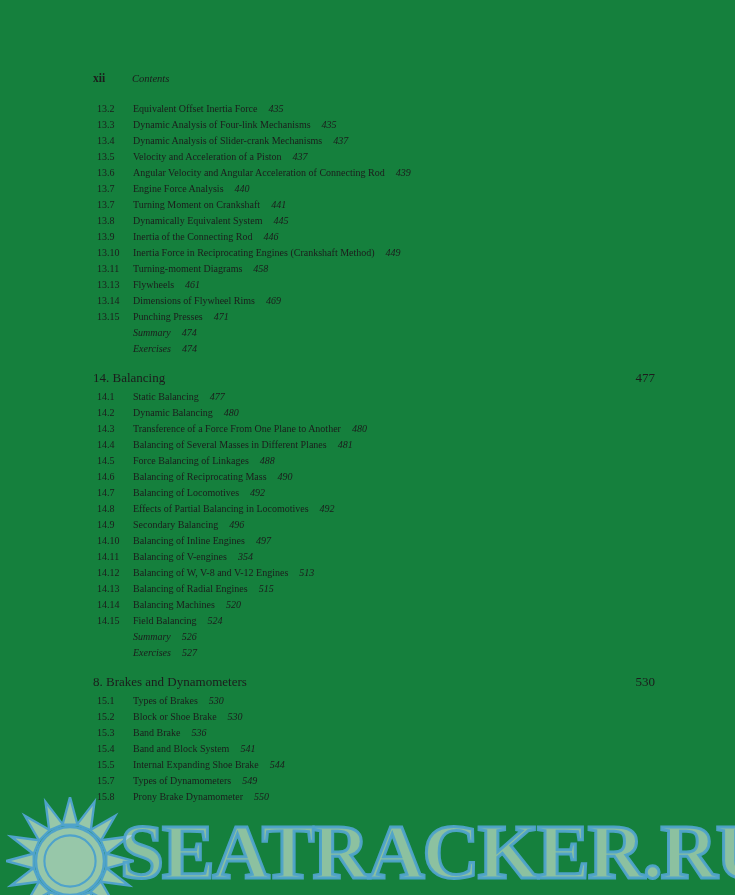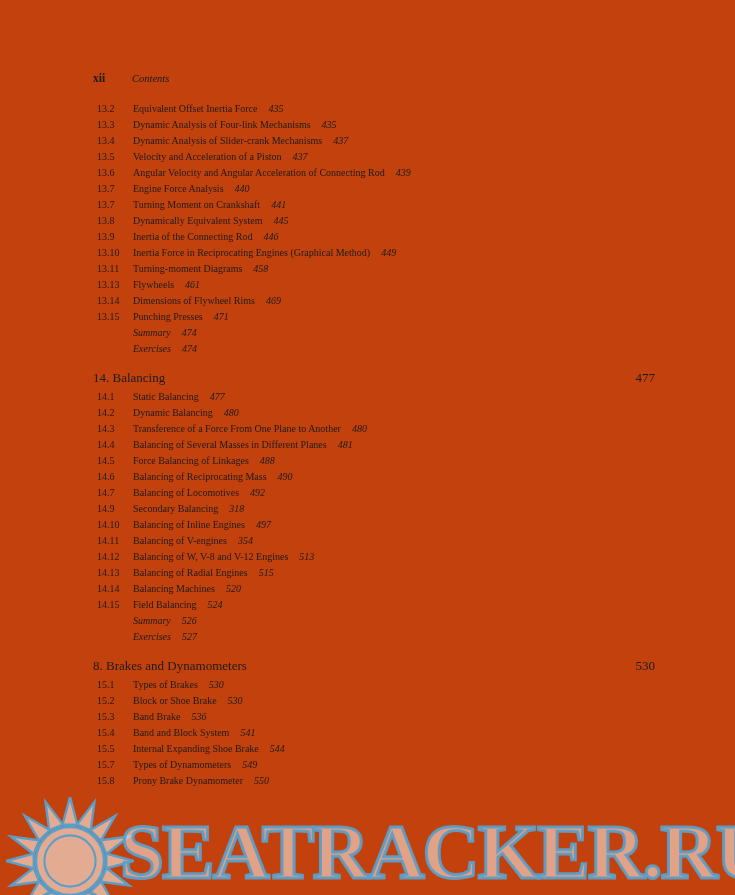--- a/index.html
+++ b/index.html
@@ -1,19 +1,19 @@
 <!DOCTYPE html>
 <html><head>
 <meta charset="utf-8">
 <style>
   html,body{margin:0;padding:0;background:#ffffff;}
   .page{
     position:relative;
     width:735px;height:895px;
-    background:#c2410c;
+    background:#15803d;
     overflow:hidden;
     font-family:"Liberation Serif","DejaVu Serif",serif;
     color:#1c1c1c;
   }
   .content{
     position:absolute;
     left:93px;top:72px;
     width:562px;
   }
   .page-header{
@@ -93,41 +93,42 @@
         <div class="section">
           <div class="entry"><span class="num">13.2</span><span class="title">Equivalent Offset Inertia Force</span><span class="pg">435</span></div>
           <div class="entry"><span class="num">13.3</span><span class="title">Dynamic Analysis of Four-link Mechanisms</span><span class="pg">435</span></div>
           <div class="entry"><span class="num">13.4</span><span class="title">Dynamic Analysis of Slider-crank Mechanisms</span><span class="pg">437</span></div>
           <div class="entry"><span class="num">13.5</span><span class="title">Velocity and Acceleration of a Piston</span><span class="pg">437</span></div>
           <div class="entry"><span class="num">13.6</span><span class="title">Angular Velocity and Angular Acceleration of Connecting Rod</span><span class="pg">439</span></div>
           <div class="entry"><span class="num">13.7</span><span class="title">Engine Force Analysis</span><span class="pg">440</span></div>
           <div class="entry"><span class="num">13.7</span><span class="title">Turning Moment on Crankshaft</span><span class="pg">441</span></div>
           <div class="entry"><span class="num">13.8</span><span class="title">Dynamically Equivalent System</span><span class="pg">445</span></div>
           <div class="entry"><span class="num">13.9</span><span class="title">Inertia of the Connecting Rod</span><span class="pg">446</span></div>
-          <div class="entry"><span class="num">13.10</span><span class="title">Inertia Force in Reciprocating Engines (Graphical Method)</span><span class="pg">449</span></div>
+          <div class="entry"><span class="num">13.10</span><span class="title">Inertia Force in Reciprocating Engines (Crankshaft Method)</span><span class="pg">449</span></div>
           <div class="entry"><span class="num">13.11</span><span class="title">Turning-moment Diagrams</span><span class="pg">458</span></div>
           <div class="entry"><span class="num">13.13</span><span class="title">Flywheels</span><span class="pg">461</span></div>
           <div class="entry"><span class="num">13.14</span><span class="title">Dimensions of Flywheel Rims</span><span class="pg">469</span></div>
           <div class="entry"><span class="num">13.15</span><span class="title">Punching Presses</span><span class="pg">471</span></div>
           <div class="entry unnumbered"><span class="title italic">Summary</span><span class="pg">474</span></div>
           <div class="entry unnumbered"><span class="title italic">Exercises</span><span class="pg">474</span></div>
         </div>
         <div class="section">
           <div class="chapter-heading">
             <span>14. Balancing</span>
             <span>477</span>
           </div>
           <div class="entry"><span class="num">14.1</span><span class="title">Static Balancing</span><span class="pg">477</span></div>
           <div class="entry"><span class="num">14.2</span><span class="title">Dynamic Balancing</span><span class="pg">480</span></div>
           <div class="entry"><span class="num">14.3</span><span class="title">Transference of a Force From One Plane to Another</span><span class="pg">480</span></div>
           <div class="entry"><span class="num">14.4</span><span class="title">Balancing of Several Masses in Different Planes</span><span class="pg">481</span></div>
           <div class="entry"><span class="num">14.5</span><span class="title">Force Balancing of Linkages</span><span class="pg">488</span></div>
           <div class="entry"><span class="num">14.6</span><span class="title">Balancing of Reciprocating Mass</span><span class="pg">490</span></div>
           <div class="entry"><span class="num">14.7</span><span class="title">Balancing of Locomotives</span><span class="pg">492</span></div>
-          <div class="entry"><span class="num">14.9</span><span class="title">Secondary Balancing</span><span class="pg">318</span></div>
+          <div class="entry"><span class="num">14.8</span><span class="title">Effects of Partial Balancing in Locomotives</span><span class="pg">492</span></div>
+          <div class="entry"><span class="num">14.9</span><span class="title">Secondary Balancing</span><span class="pg">496</span></div>
           <div class="entry"><span class="num">14.10</span><span class="title">Balancing of Inline Engines</span><span class="pg">497</span></div>
           <div class="entry"><span class="num">14.11</span><span class="title">Balancing of V-engines</span><span class="pg">354</span></div>
           <div class="entry"><span class="num">14.12</span><span class="title">Balancing of W, V-8 and V-12 Engines</span><span class="pg">513</span></div>
           <div class="entry"><span class="num">14.13</span><span class="title">Balancing of Radial Engines</span><span class="pg">515</span></div>
           <div class="entry"><span class="num">14.14</span><span class="title">Balancing Machines</span><span class="pg">520</span></div>
           <div class="entry"><span class="num">14.15</span><span class="title">Field Balancing</span><span class="pg">524</span></div>
           <div class="entry unnumbered"><span class="title italic">Summary</span><span class="pg">526</span></div>
           <div class="entry unnumbered"><span class="title italic">Exercises</span><span class="pg">527</span></div>
         </div>
         <div class="section">

